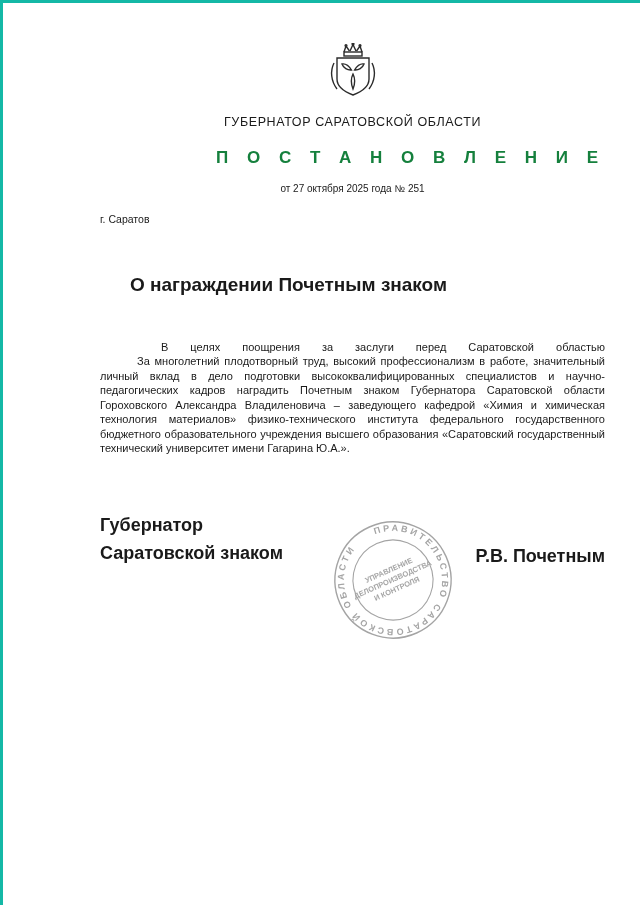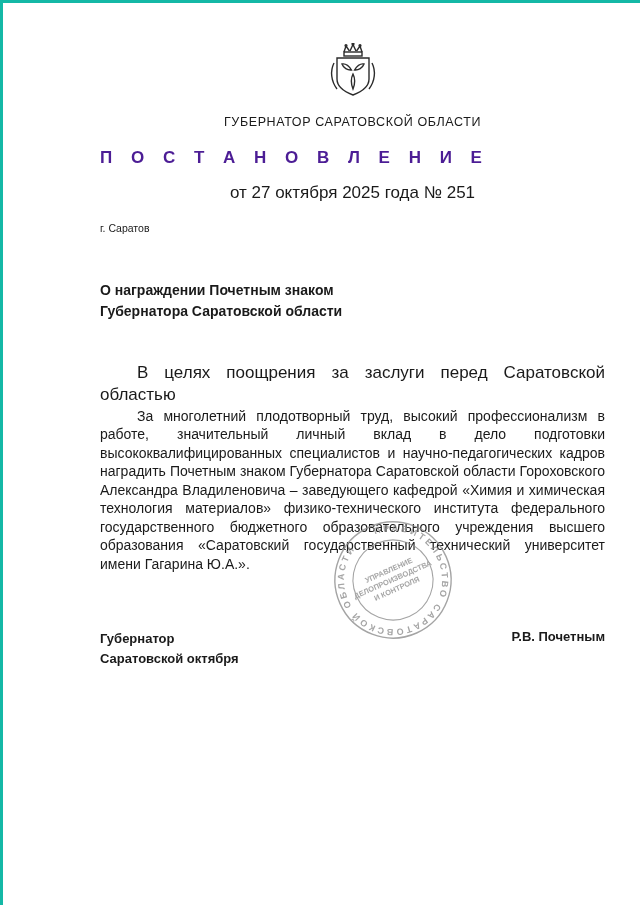--- a/index.html
+++ b/index.html
@@ -31,67 +31,69 @@
   .emblem-wrap svg { display: inline-block; }
   .authority {
     margin-top: 12px;
     text-align: center;
     font-size: 12.5px;
     letter-spacing: 0.6px;
     color: #1a1a1a;
   }
   .doc-type {
     margin-top: 19px;
-    text-align: left;
+    text-align: right;
     font-size: 17px;
     font-weight: bold;
     letter-spacing: 7px;
-    color: #4c1d95;
+    color: #15803d;
   }
   .date-line {
     margin-top: 15px;
     text-align: center;
-    font-size: 17px;
+    font-size: 10px;
   }
   .city-line {
     margin-top: 19px;
     font-size: 10.5px;
   }
   .subject {
     margin-top: 46px;
-    font-size: 14px;
+    font-size: 19px;
     font-weight: bold;
     line-height: 1.5;
+    margin-left: 30px;
   }
   .preamble {
     margin-top: 40px;
-    font-size: 17px;
+    font-size: 11px;
     line-height: 1.32;
+    margin-left: 24px;
   }
   .preamble-line1 {
     text-indent: 37px;
     text-align: justify;
     text-align-last: justify;
   }
   .preamble-line2 {
     text-align: left;
   }
   .body-par {
     margin: 0;
-    font-size: 14px;
+    font-size: 11px;
     line-height: 1.32;
     text-align: justify;
     text-indent: 37px;
   }
   .signature {
     margin-top: 56px;
     display: flex;
     justify-content: space-between;
-    align-items: flex-start;
-    font-size: 13px;
+    align-items: flex-end;
+    font-size: 18px;
   }
   .sig-title {
     font-weight: bold;
     line-height: 1.55;
   }
   .sig-name {
     font-weight: bold;
     white-space: nowrap;
   }
   .stamp {
@@ -159,33 +161,32 @@
     <div class="authority">ГУБЕРНАТОР САРАТОВСКОЙ ОБЛАСТИ</div>
 
     <div class="doc-type">П О С Т А Н О В Л Е Н И Е</div>
 
     <div class="date-line">от 27 октября 2025 года № 251</div>
 
     <div class="city-line">г. Саратов</div>
 
     <div class="subject">
       <div>О награждении Почетным знаком</div>
-      <div>Губернатора Саратовской области</div>
     </div>
 
     <div class="preamble">
       <div class="preamble-line1">В целях поощрения за заслуги перед Саратовской областью</div>
     </div>
 
     <p class="body-par">За многолетний плодотворный труд, высокий профессионализм в работе, значительный личный вклад в дело подготовки высококвалифицированных специалистов и научно-педагогических кадров наградить Почетным знаком Губернатора Саратовской области Гороховского Александра Владиленовича – заведующего кафедрой «Химия и химическая технология материалов» физико-технического института федерального государственного бюджетного образовательного учреждения высшего образования «Саратовский государственный технический университет имени Гагарина Ю.А.».</p>
 
     <div class="signature">
       <div class="sig-title">
         <div>Губернатор</div>
-        <div>Саратовской октября</div>
+        <div>Саратовской знаком</div>
       </div>
       <div class="sig-name">Р.В. Почетным</div>
     </div>
   </div>
 
   <svg class="stamp" viewBox="0 0 124 124" aria-hidden="true">
     <circle cx="62" cy="62" r="58" fill="none" stroke="#8e8e8e" stroke-width="1.4"></circle>
     <circle cx="62" cy="62" r="40" fill="none" stroke="#8e8e8e" stroke-width="1.1"></circle>
     <defs>
       <path id="stamp-ring-path" d="M62,13 a49,49 0 1,1 -0.01,0"></path>

